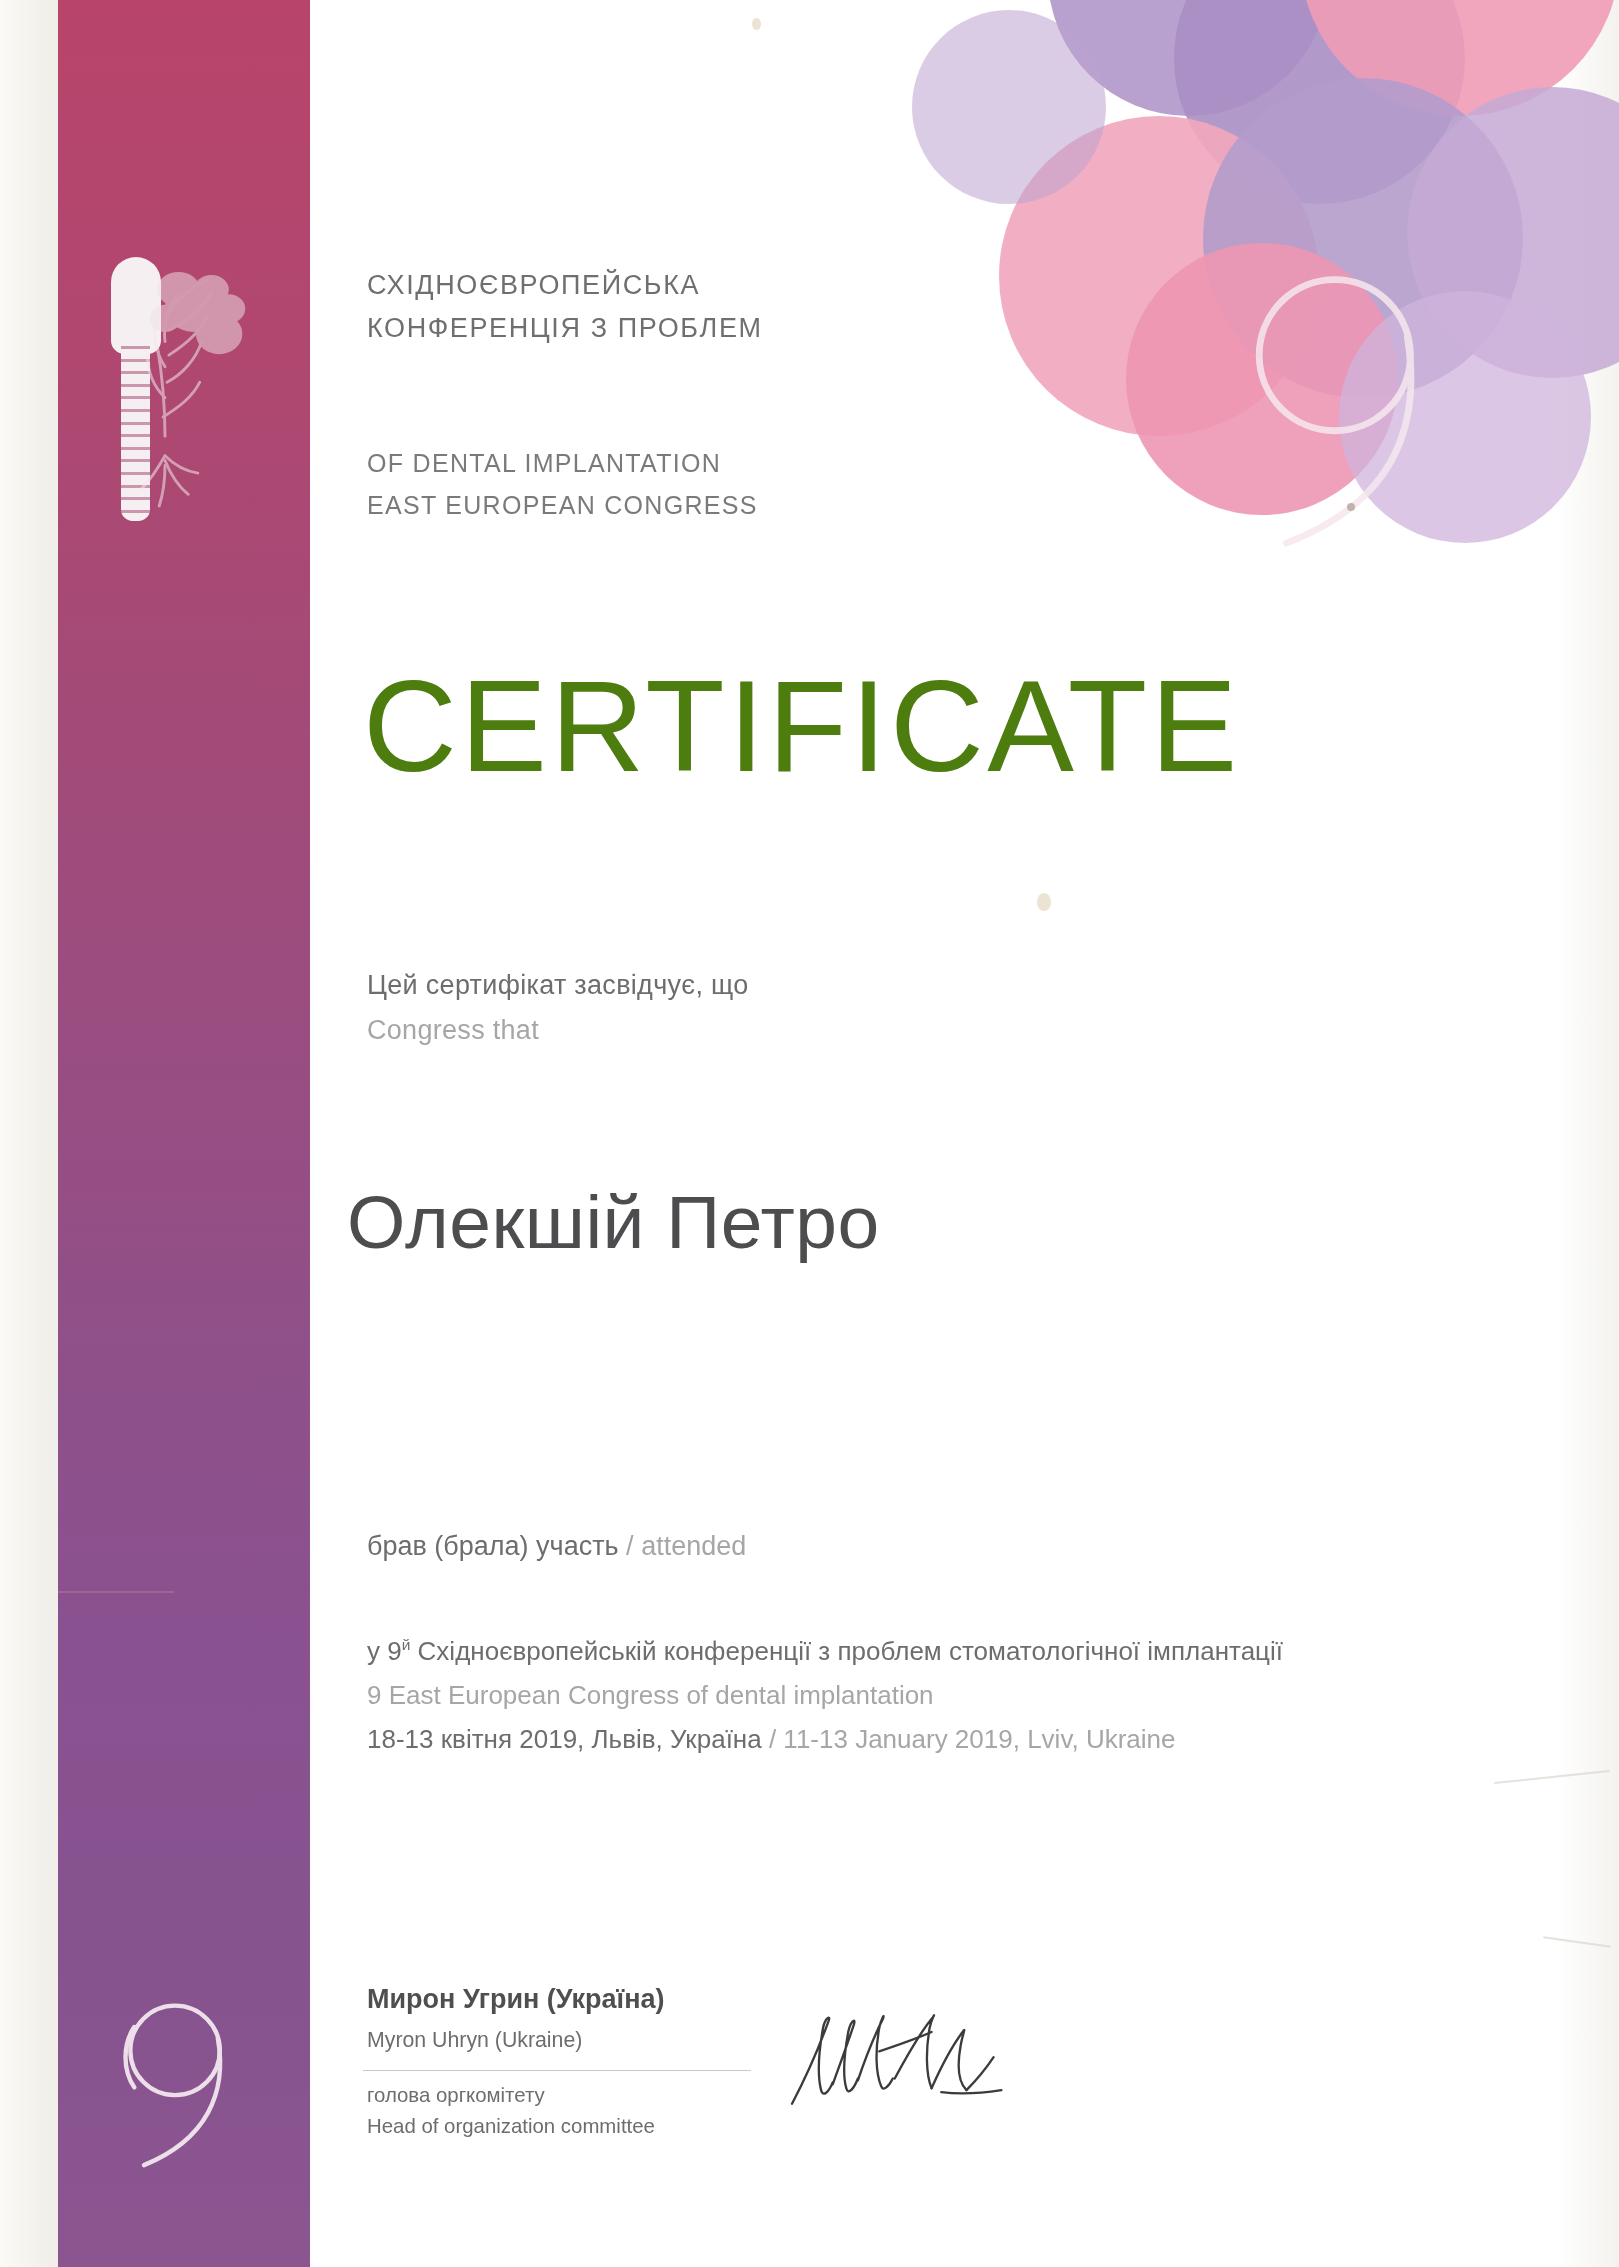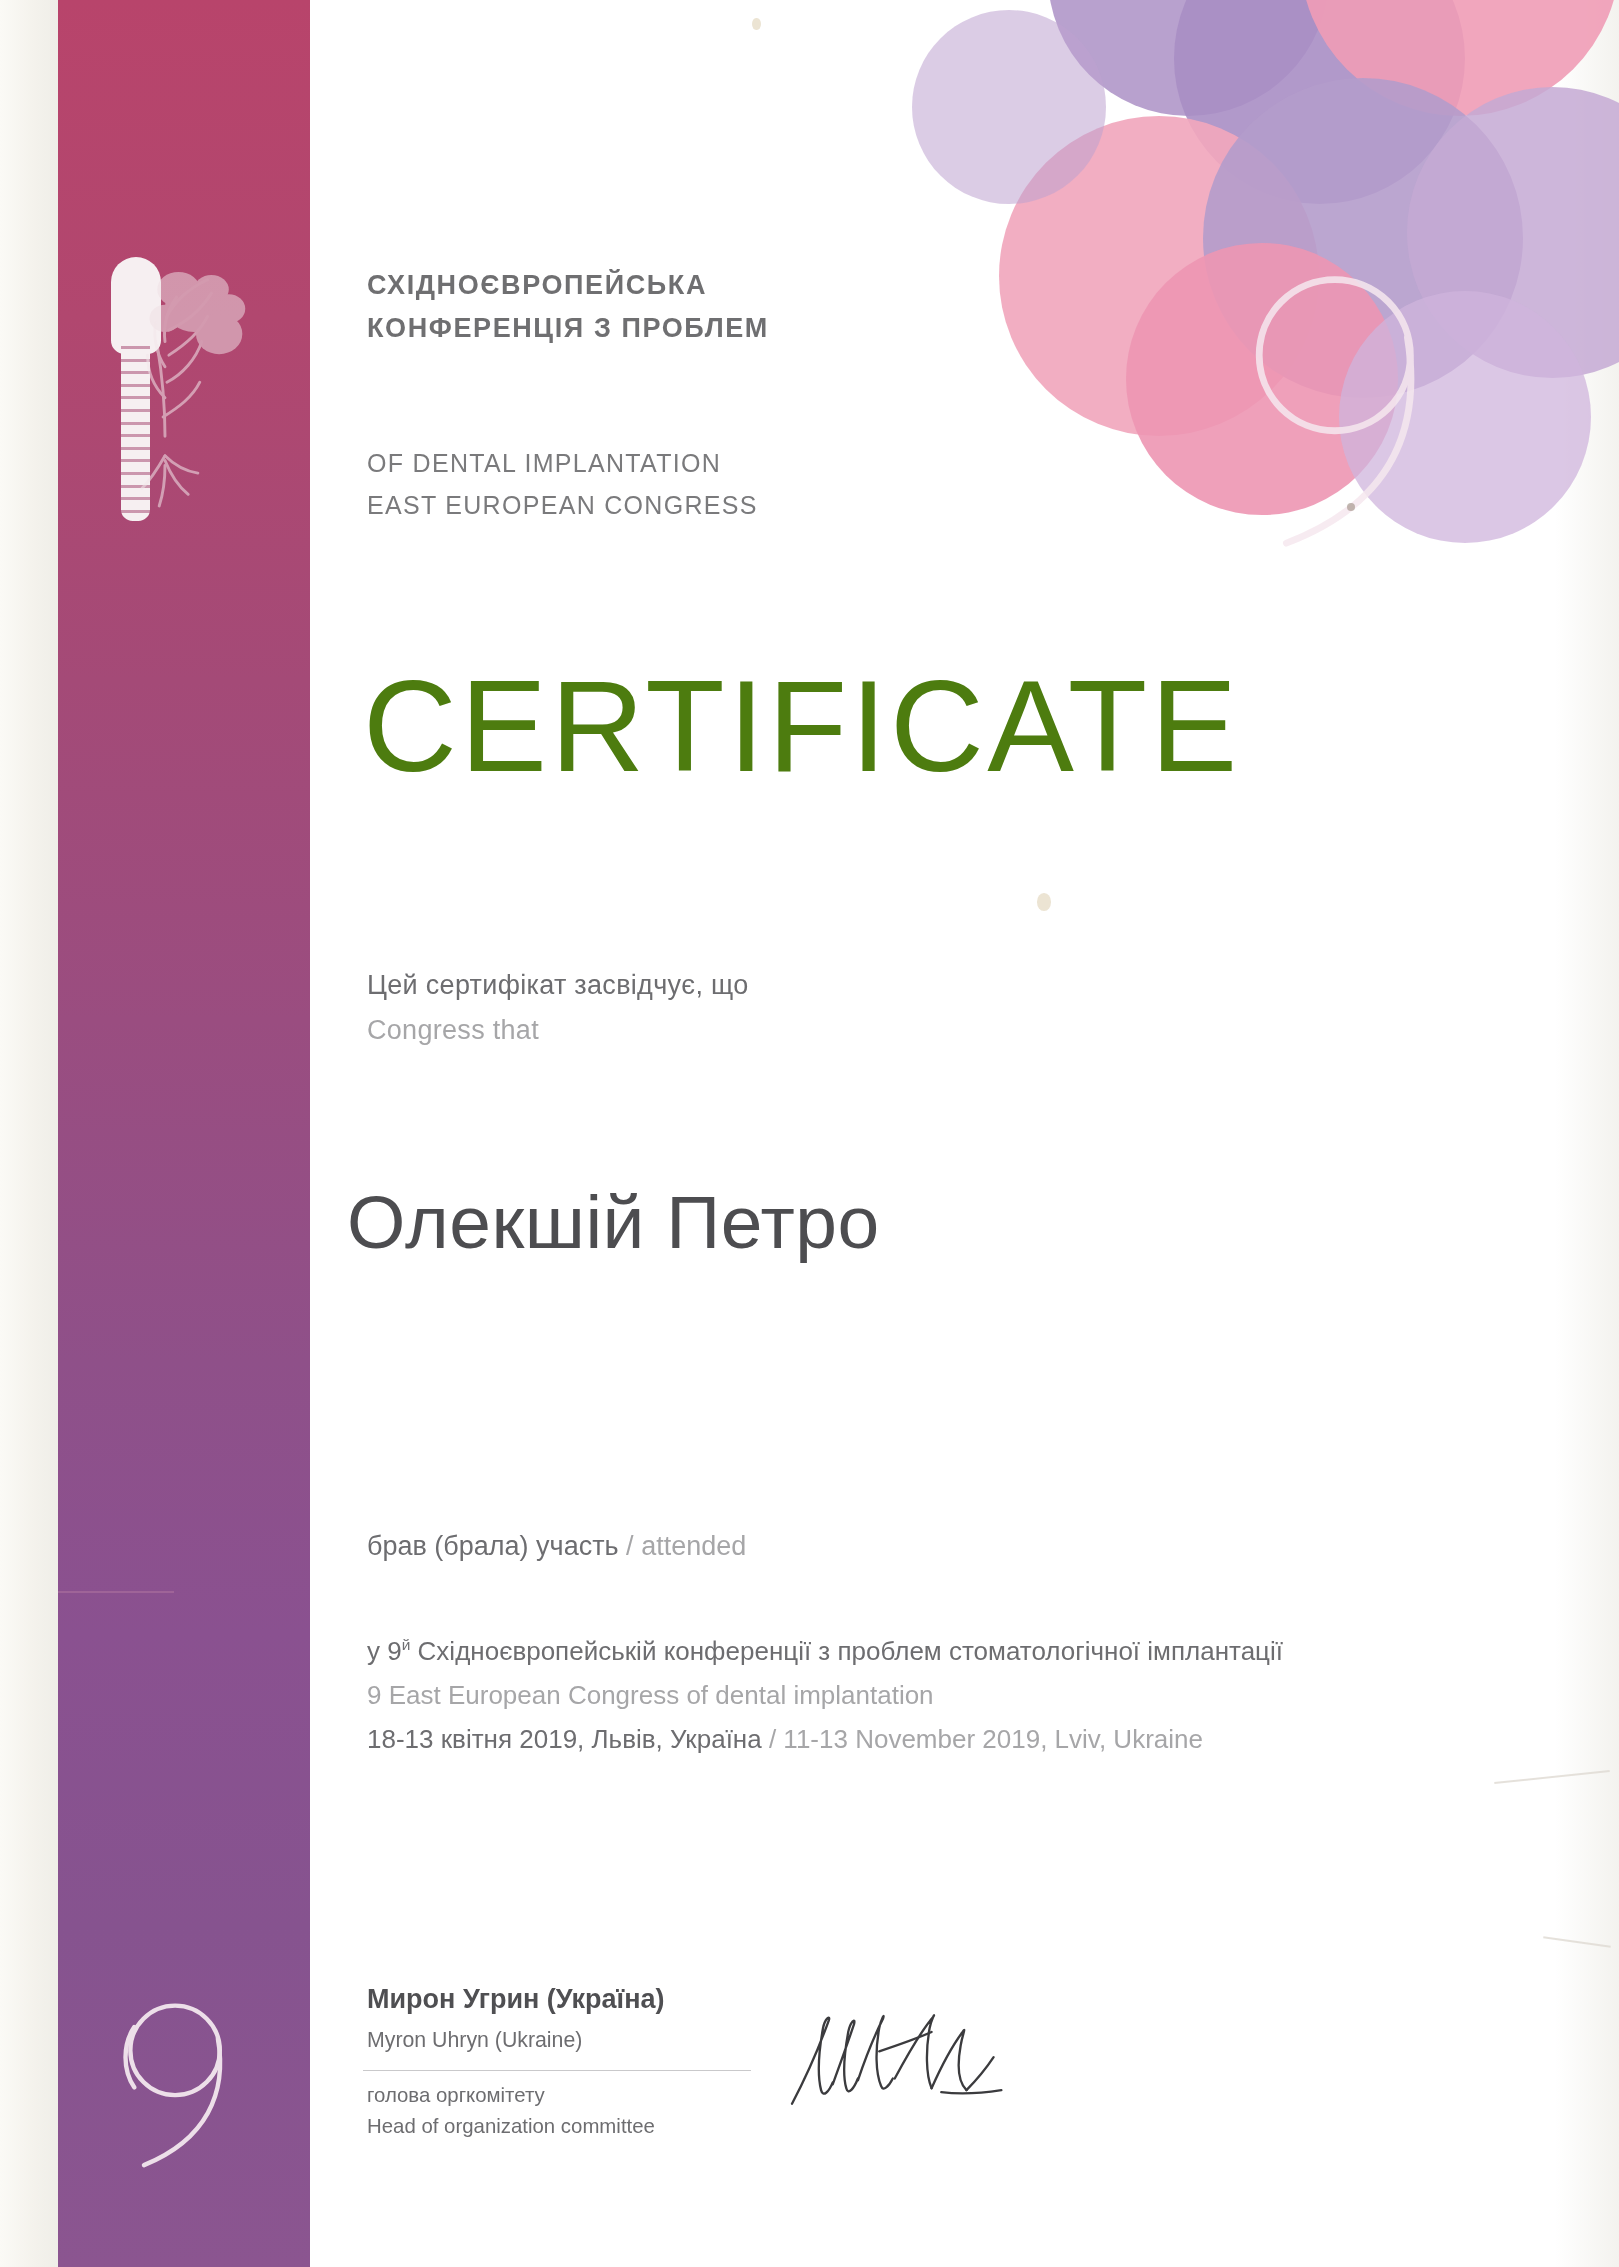--- a/index.html
+++ b/index.html
@@ -136,21 +136,21 @@
   
   .header-ua {
     position: absolute;
     left: 367px;
     top: 264px;
     width: 679px;
     color: #6f6f71;
     font-size: 27px;
     letter-spacing: 1.6px;
     line-height: 43px;
-    font-weight: 700;
+    font-weight: 400;
     text-transform: uppercase;
   }
   .header-en {
     position: absolute;
     left: 367px;
     top: 442px;
     width: 679px;
     color: #7a7a7c;
     font-size: 25px;
     letter-spacing: 1.3px;
@@ -375,21 +375,21 @@
 
   <div class="recipient">Олекшій Петро</div>
 
   <div class="attended">
     <span>брав (брала) участь</span><span class="sep"> / </span><span class="en">attended</span>
   </div>
 
   <div class="event">
     <div><span>у 9</span><sup>й</sup><span> Східноєвропейській конференції з проблем стоматологічної імплантації</span></div>
     <div class="en-line">9 East European Congress of dental implantation</div>
-    <div><span class="date-ua">18-13 квітня 2019, Львів, Україна</span><span class="date-en"> / </span><span class="date-en">11-13 November 2019, Lviv, Ukraine</span></div>
+    <div><span class="date-ua">18-13 квітня 2019, Львів, Україна</span><span class="date-en"> / </span><span class="date-en">11-13 January 2019, Lviv, Ukraine</span></div>
   </div>
 
   <div class="sign-name-ua">Мирон Угрин (Україна)</div>
   <div class="sign-name-en">Myron Uhryn (Ukraine)</div>
   <div class="sign-rule"></div>
   <div class="sign-role-ua">голова оргкомітету</div>
   <div class="sign-role-en">Head of organization committee</div>
 
   <svg class="signature" viewBox="0 0 240 130">
     <g fill="none" stroke="#3b3b3e" stroke-width="2.4" stroke-linecap="round" stroke-linejoin="round">

